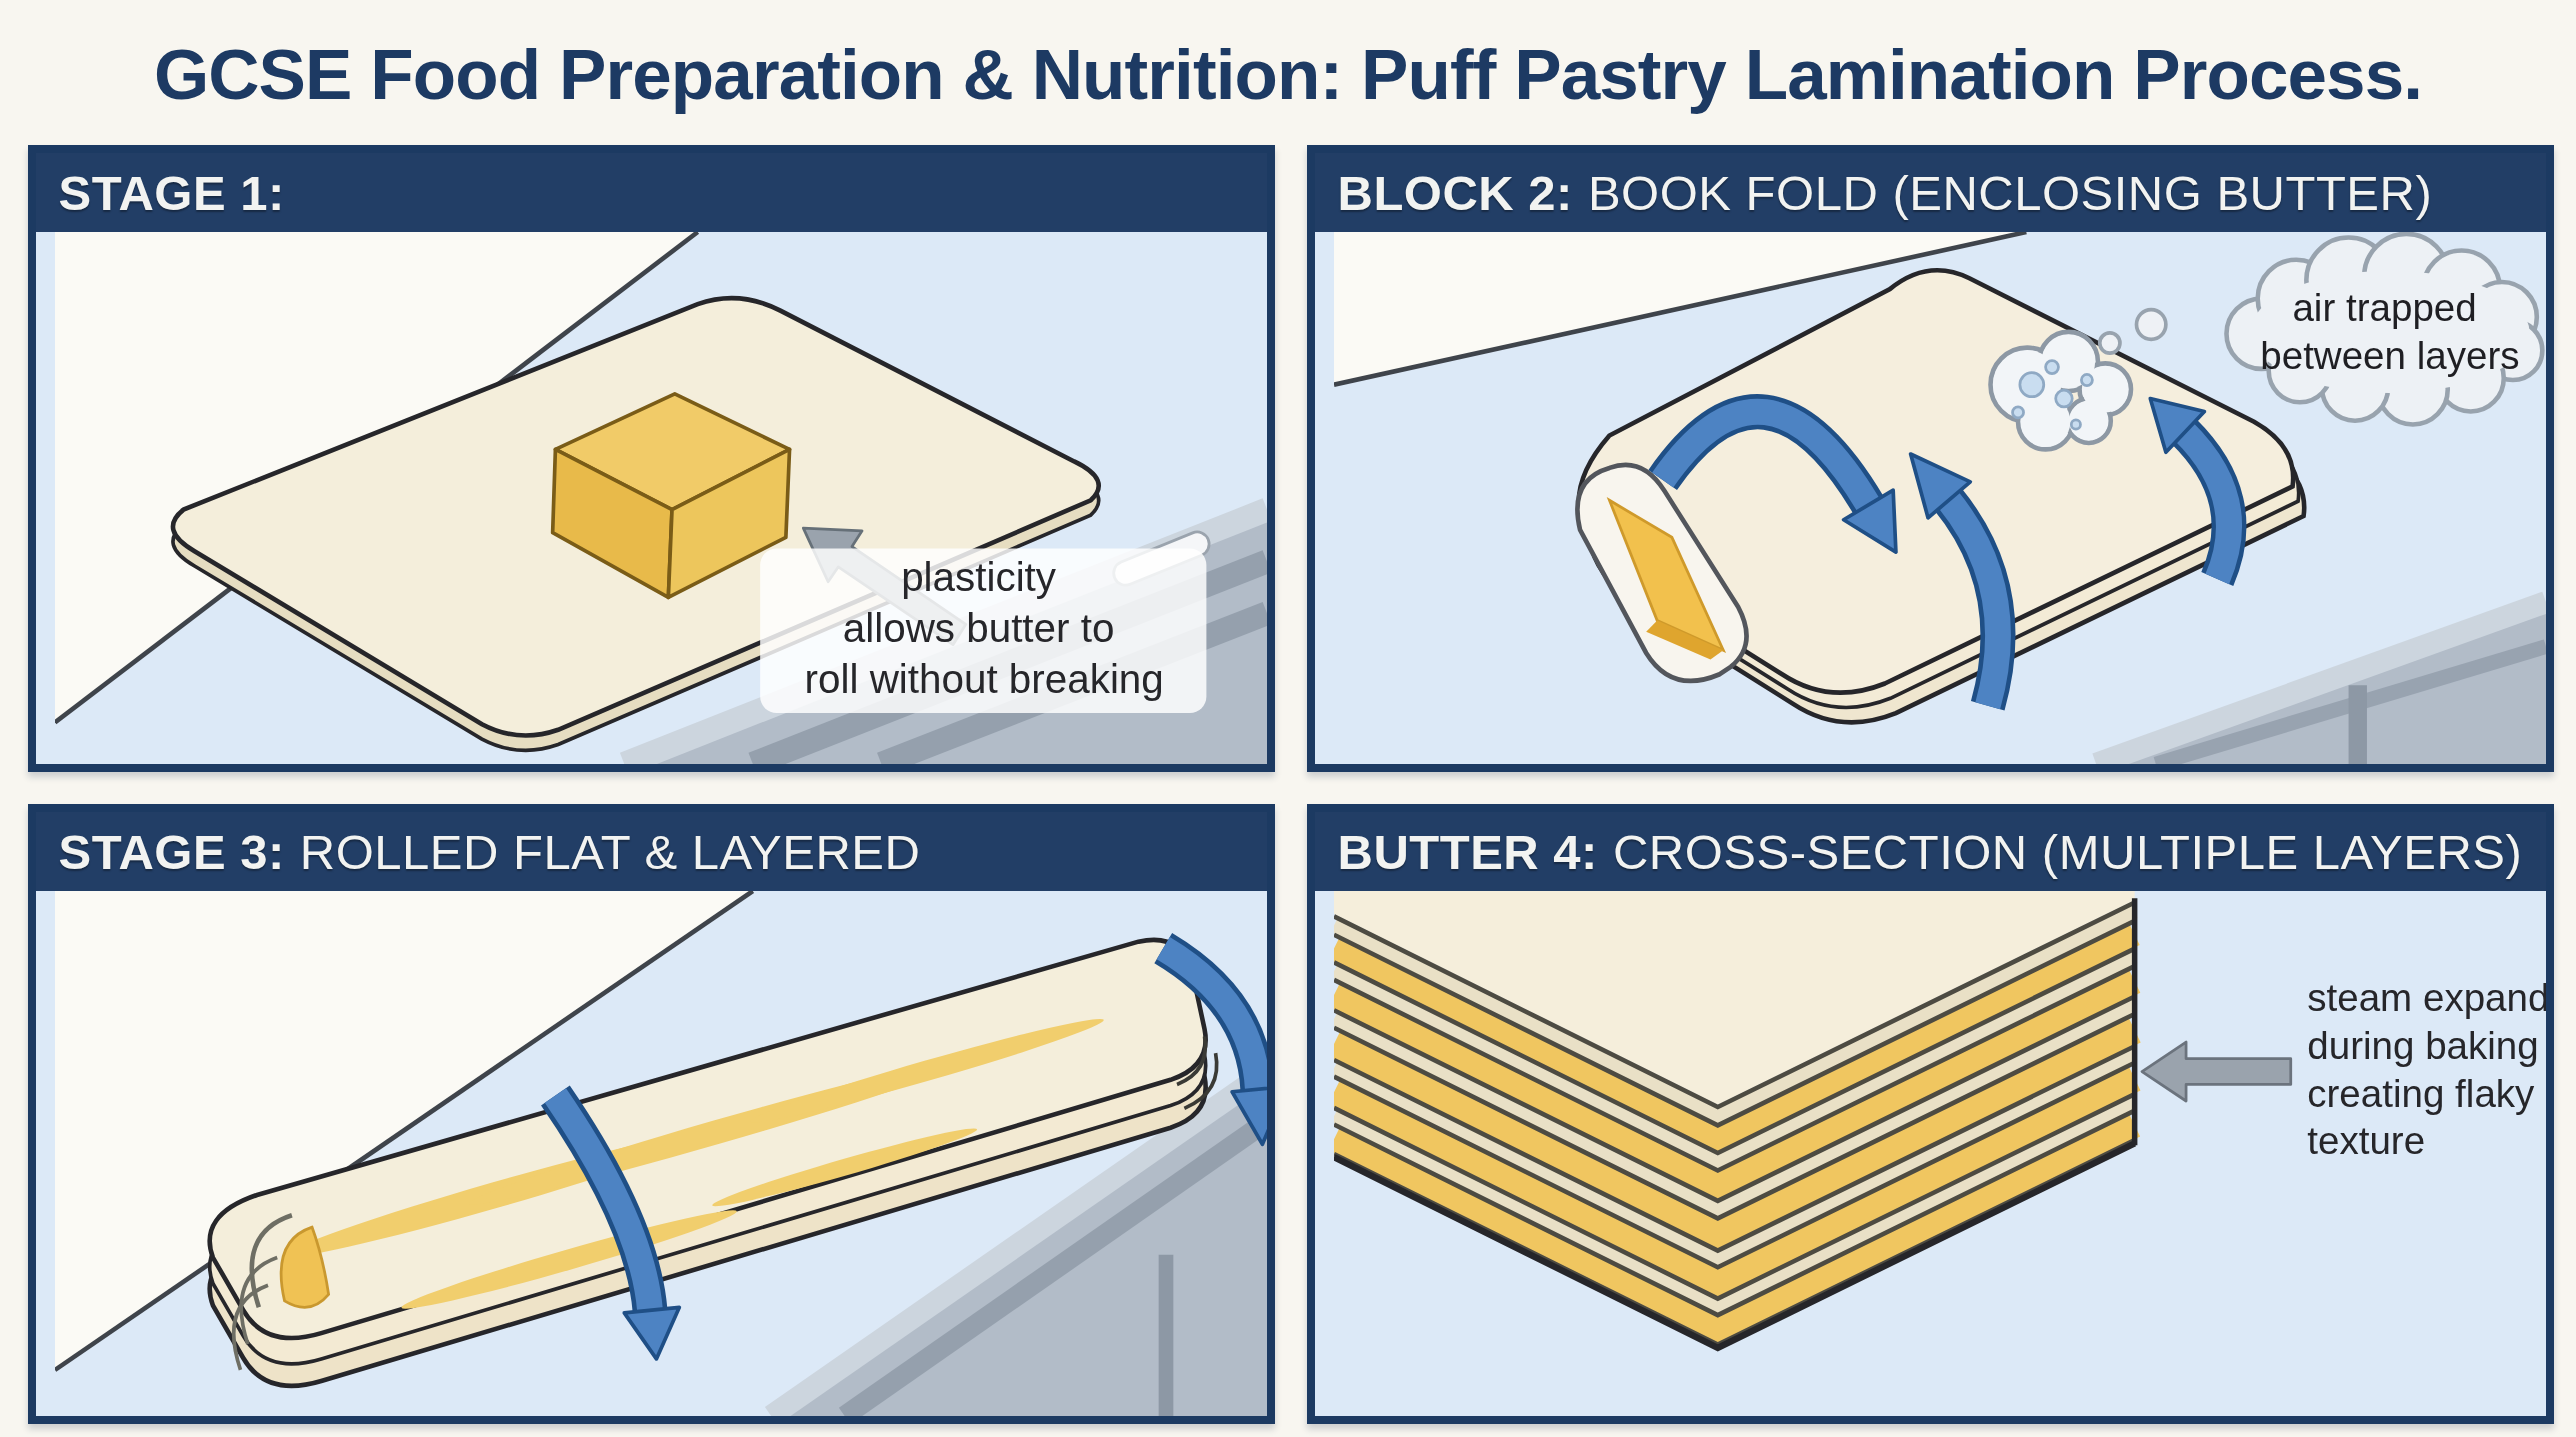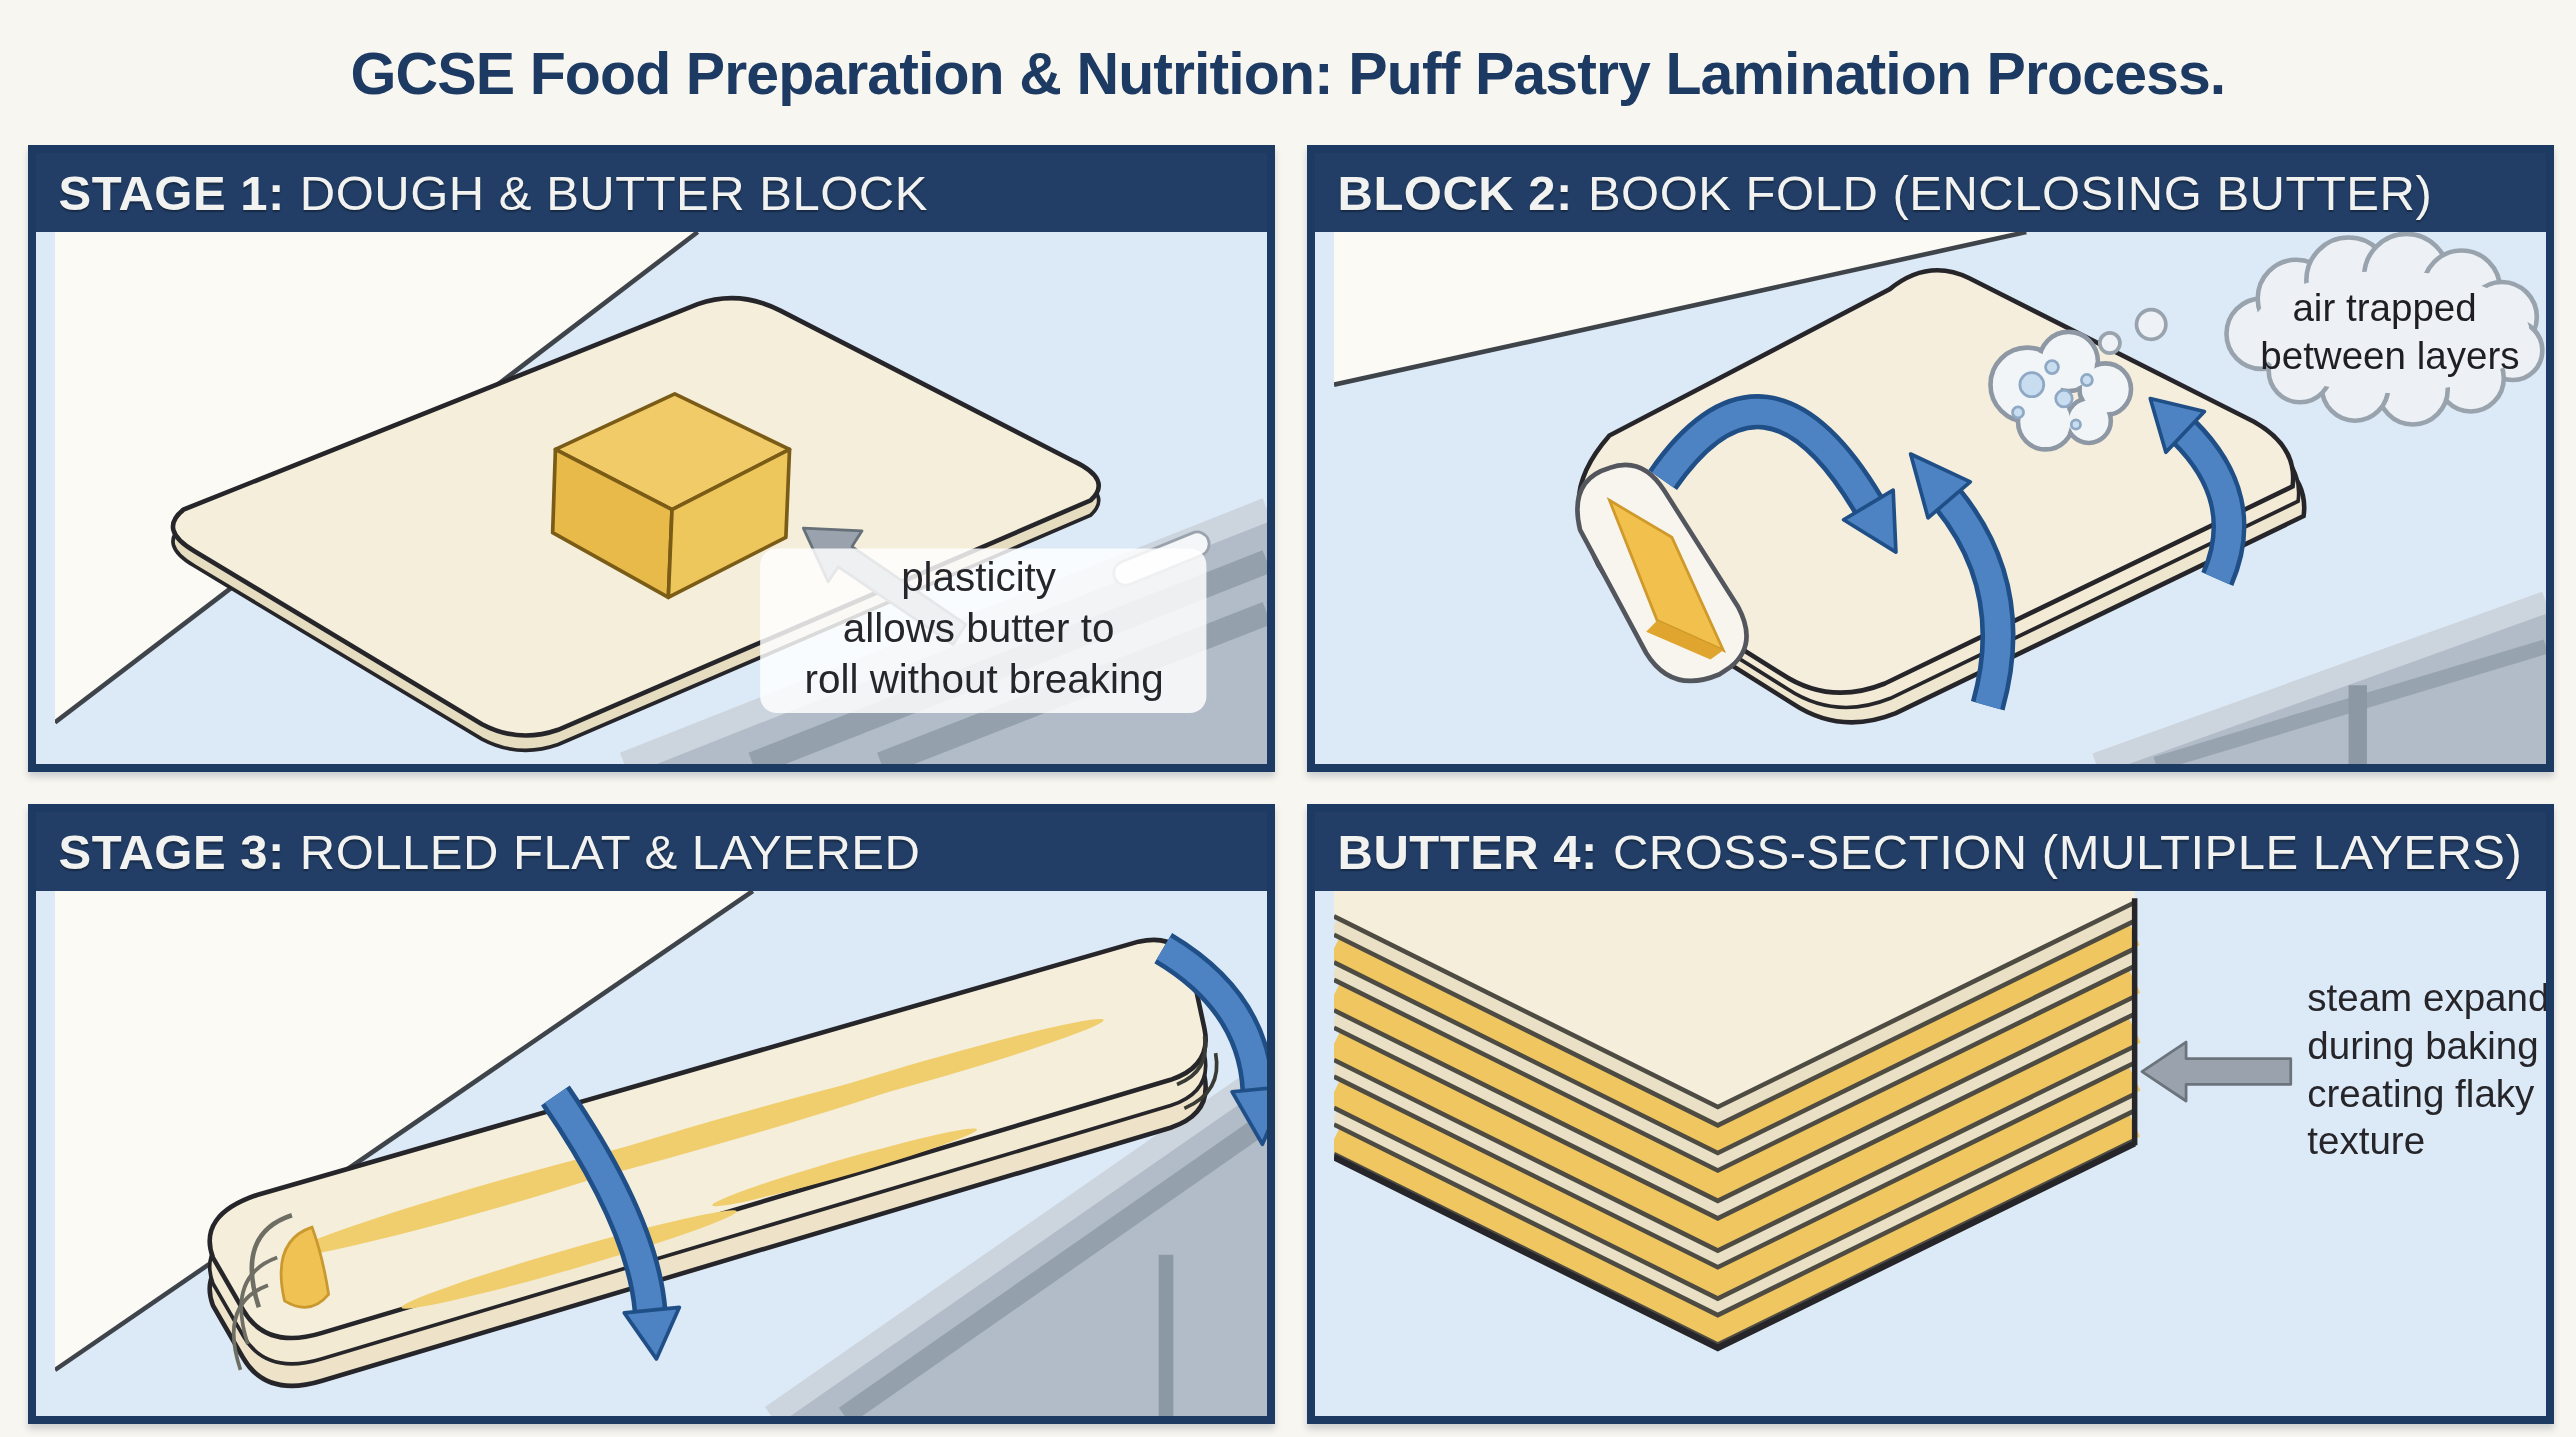--- a/index.html
+++ b/index.html
@@ -6,21 +6,21 @@
   body{
     width:2576px;height:1438px;position:relative;overflow:hidden;
     background:#f8f6f0;
     font-family:"Liberation Sans", sans-serif;
   }
   .title-bar{
     position:absolute;top:13px;left:0;width:100%;height:122px;
     display:flex;align-items:center;justify-content:center;
   }
   .title-bar h1{
-    margin:0;font-size:59px;font-weight:700;color:#1d3a63;letter-spacing:-0.9px;
+    margin:0;font-size:71px;font-weight:700;color:#1d3a63;letter-spacing:-0.9px;
   }
   .grid{
     position:absolute;left:28px;top:145px;width:2020px;height:1275px;
     display:grid;
     grid-template-columns:1247px 1247px;
     grid-template-rows:627px 620px;
     column-gap:26px;row-gap:28px;gap:32px;
   }
   .panel{
     border:8.4px solid #1c3a62;
@@ -50,21 +50,20 @@
 
 <div class="title-bar">
   <h1>GCSE Food Preparation &amp; Nutrition: Puff Pastry Lamination Process.</h1>
 </div>
 
 <div class="grid">
 
   <div class="panel">
     <div class="panel-header">
       <span class="hdr-bold">STAGE 1:</span>
-      <span class="hdr-rest">DOUGH &amp; BUTTER BLOCK</span>
     </div>
     <div class="panel-body">
       <svg viewBox="0 0 1320 575" preserveAspectRatio="none">
 
         <rect x="0" y="0" width="1320" height="575" fill="#dce9f7"></rect>
 
         <g>
           <polygon points="0,0 700,0 0,530" fill="#fbfaf5"></polygon>
           <path d="M700,0 L0,530" stroke="#3f444b" stroke-width="5" fill="none"></path>
         </g>

